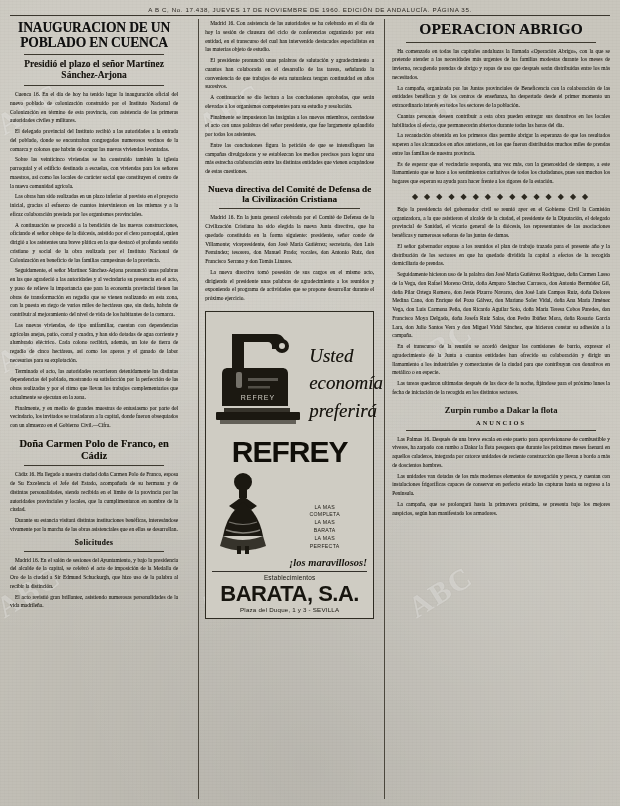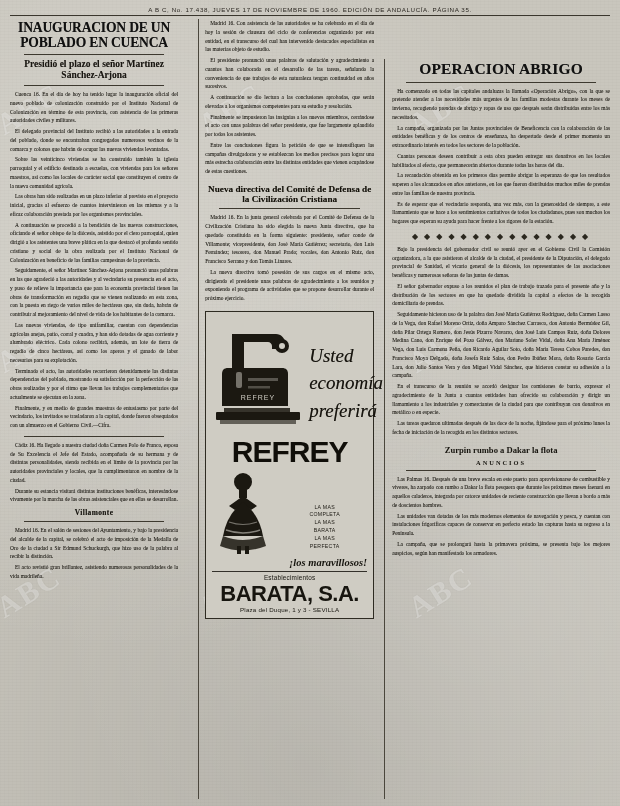--- a/index.html
+++ b/index.html
@@ -75,21 +75,21 @@
     display: flex;
     gap: 4px;
     height: 780px;
   }
   .col {
     position: relative;
     box-sizing: border-box;
   }
   .col.c1 { width: 182px; padding-right: 6px; }
   .col.c2 { width: 182px; padding: 0 6px; border-left: 1px solid #4a463c; margin-left: 10px; }
-  .col.c3 { width: 236px; padding-left: 7px; border-left: 1px solid #4a463c; margin-top: 40px; }
+  .col.c3 { width: 236px; padding-left: 7px; border-left: 1px solid #4a463c; }
 
   .hl-main {
     text-align: center;
     font-family: "Liberation Serif", serif;
     font-weight: bold;
     font-size: 13.6px;
     line-height: 1.08;
     letter-spacing: -.2px;
     color: #111;
     margin: 2px 0 4px 0;
@@ -303,26 +303,27 @@
         <p>Cuenca 16. En el día de hoy ha tenido lugar la inauguración oficial del nuevo poblado de colonización construido por el Instituto Nacional de Colonización en término de esta provincia, con asistencia de las primeras autoridades civiles y militares.</p>
         <p>El delegado provincial del Instituto recibió a las autoridades a la entrada del poblado, donde se encontraban congregados numerosos vecinos de la comarca y colonos que habrán de ocupar las nuevas viviendas levantadas.</p>
         <p>Sobre las veinticinco viviendas se ha construido también la iglesia parroquial y el edificio destinado a escuelas, con viviendas para los señores maestros, así como los locales de carácter social que constituyen el centro de la nueva comunidad agrícola.</p>
         <p>Las obras han sido realizadas en un plazo inferior al previsto en el proyecto inicial, gracias al esfuerzo de cuantos intervinieron en las mismas y a la eficaz colaboración prestada por los organismos provinciales.</p>
         <p>A continuación se procedió a la bendición de las nuevas construcciones, oficiando el señor obispo de la diócesis, asistido por el clero parroquial, quien dirigió a los asistentes una breve plática en la que destacó el profundo sentido cristiano y social de la obra realizada por el Instituto Nacional de Colonización en beneficio de las familias campesinas de la provincia.</p>
         <p>Seguidamente, el señor Martínez Sánchez-Arjona pronunció unas palabras en las que agradeció a las autoridades y al vecindario su presencia en el acto, y puso de relieve la importancia que para la economía provincial tienen las obras de transformación en regadío que se vienen realizando en esta zona, con la puesta en riego de varios miles de hectáreas que, sin duda, habrán de contribuir al mejoramiento del nivel de vida de los habitantes de la comarca.</p>
         <p>Las nuevas viviendas, de tipo unifamiliar, cuentan con dependencias agrícolas anejas, patio, corral y cuadra, y han sido dotadas de agua corriente y alumbrado eléctrico. Cada colono recibirá, además, un lote de tierra de regadío de cinco hectáreas, así como los aperos y el ganado de labor necesarios para su explotación.</p>
         <p>Terminado el acto, las autoridades recorrieron detenidamente las distintas dependencias del poblado, mostrando su satisfacción por la perfección de las obras realizadas y por el ritmo que llevan los trabajos complementarios que actualmente se ejecutan en la zona.</p>
         <p>Finalmente, y en medio de grandes muestras de entusiasmo por parte del vecindario, los invitados se trasladaron a la capital, donde fueron obsequiados con un almuerzo en el Gobierno Civil.—Cifra.</p>
       </div>
+      <div class="sub-head">Doña Carmen Polo de Franco, en Cádiz</div>
       <hr class="rule">
       <div class="body">
         <p>Cádiz 16. Ha llegado a nuestra ciudad doña Carmen Polo de Franco, esposa de Su Excelencia el Jefe del Estado, acompañada de su hermana y de distintas personalidades, siendo recibida en el límite de la provincia por las autoridades provinciales y locales, que la cumplimentaron en nombre de la ciudad.</p>
         <p>Durante su estancia visitará distintas instituciones benéficas, interesándose vivamente por la marcha de las obras asistenciales que en ellas se desarrollan.</p>
       </div>
-      <div class="kicker">Villamonte</div>
+      <div class="kicker">Solicitudes</div>
       <hr class="rule">
       <div class="body">
         <p>Madrid 16. En el salón de sesiones del Ayuntamiento, y bajo la presidencia del alcalde de la capital, se celebró el acto de imposición de la Medalla de Oro de la ciudad a Sir Edmund Schuckurgh, que hizo uso de la palabra al recibir la distinción.</p>
         <p>El acto revistió gran brillantez, asistiendo numerosas personalidades de la vida madrileña.</p>
       </div>
     </div>
 
     <div class="col c2">
       <div class="body">
         <p>Madrid 16. Con asistencia de las autoridades se ha celebrado en el día de hoy la sesión de clausura del ciclo de conferencias organizado por esta entidad, en el transcurso del cual han intervenido destacados especialistas en las materias objeto de estudio.</p>

